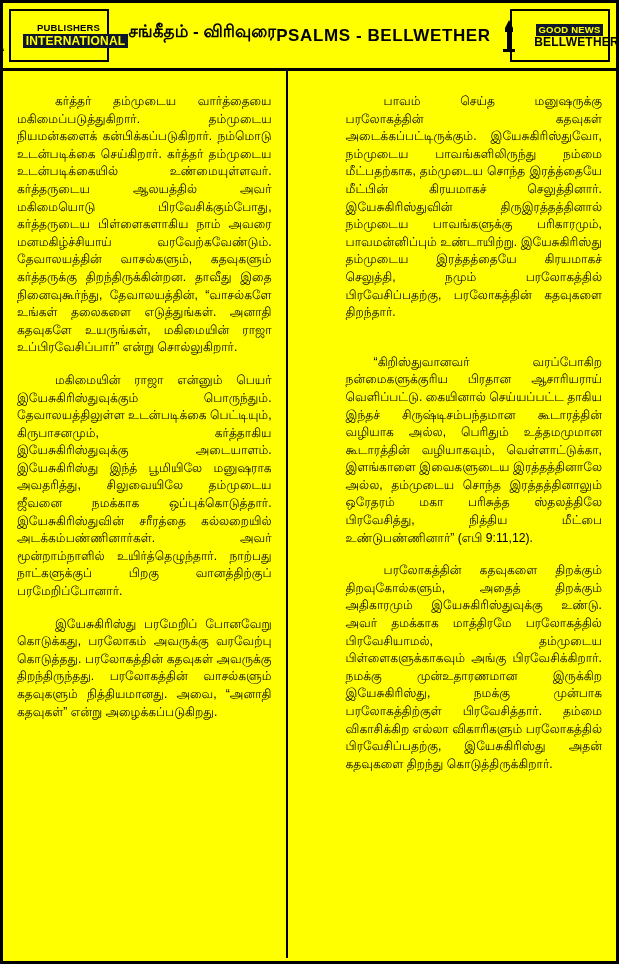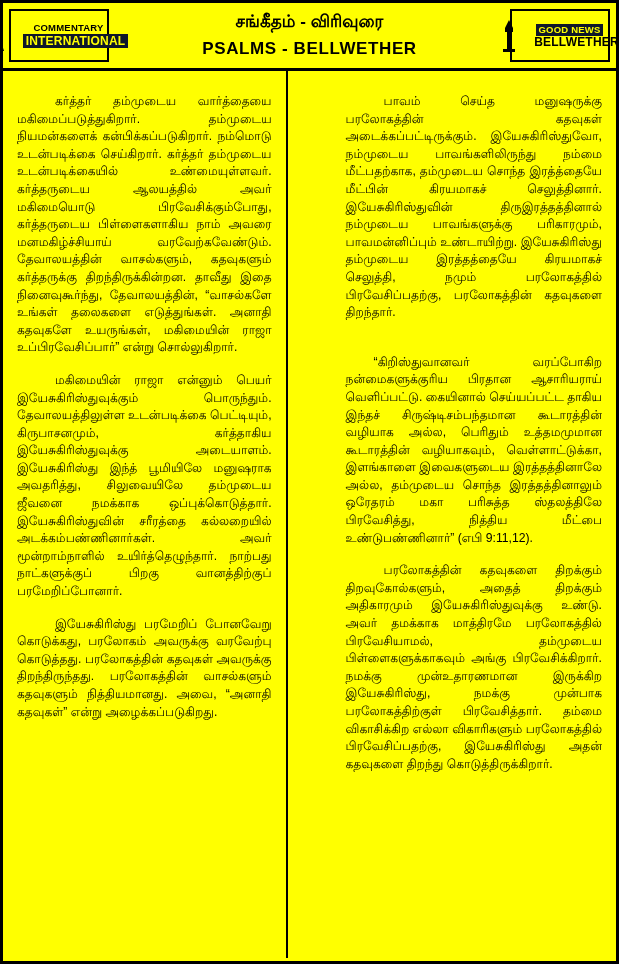--- a/index.html
+++ b/index.html
@@ -73,21 +73,21 @@
   .logo-line.bar {
     background: #0f172a;
     color: #ffff00;
     padding: 1px 3px;
     margin-top: 1px;
   }
   .logo-line.small { font-size: 12px; margin-left: 14px; }
   #header-titles {
     flex: 1 1 auto;
     display: flex;
-    flex-direction: column;
+    flex-direction: row;
     align-items: center;
     justify-content: center;
     text-align: center;
     padding: 2px 4px;
   }
   #title-tamil {
     font-size: 17px;
     font-weight: bold;
     color: #000000;
     line-height: 1.2;
@@ -137,21 +137,21 @@
       <div class="logo-inner">
         <span class="logo-emblem">
           <svg width="16" height="34" viewBox="0 0 16 34">
             <rect x="5" y="2" width="6" height="3" fill="#000"></rect>
             <polygon points="8,5 3,12 13,12" fill="#000"></polygon>
             <rect x="6.5" y="12" width="3" height="10" fill="#000"></rect>
             <polygon points="2,32 14,32 11,22 5,22" fill="#000"></polygon>
           </svg>
         </span>
         <span class="logo-text">
-          <span class="logo-line">COMMENTARY</span>
+          <span class="logo-line">PUBLISHERS</span>
           <span class="logo-line bar small">INTERNATIONAL</span>
         </span>
       </div>
     </div>
 
     <div id="header-titles">
       <div id="title-tamil">சங்கீதம் - விரிவுரை</div>
       <div id="title-english">PSALMS - BELLWETHER</div>
     </div>
 

